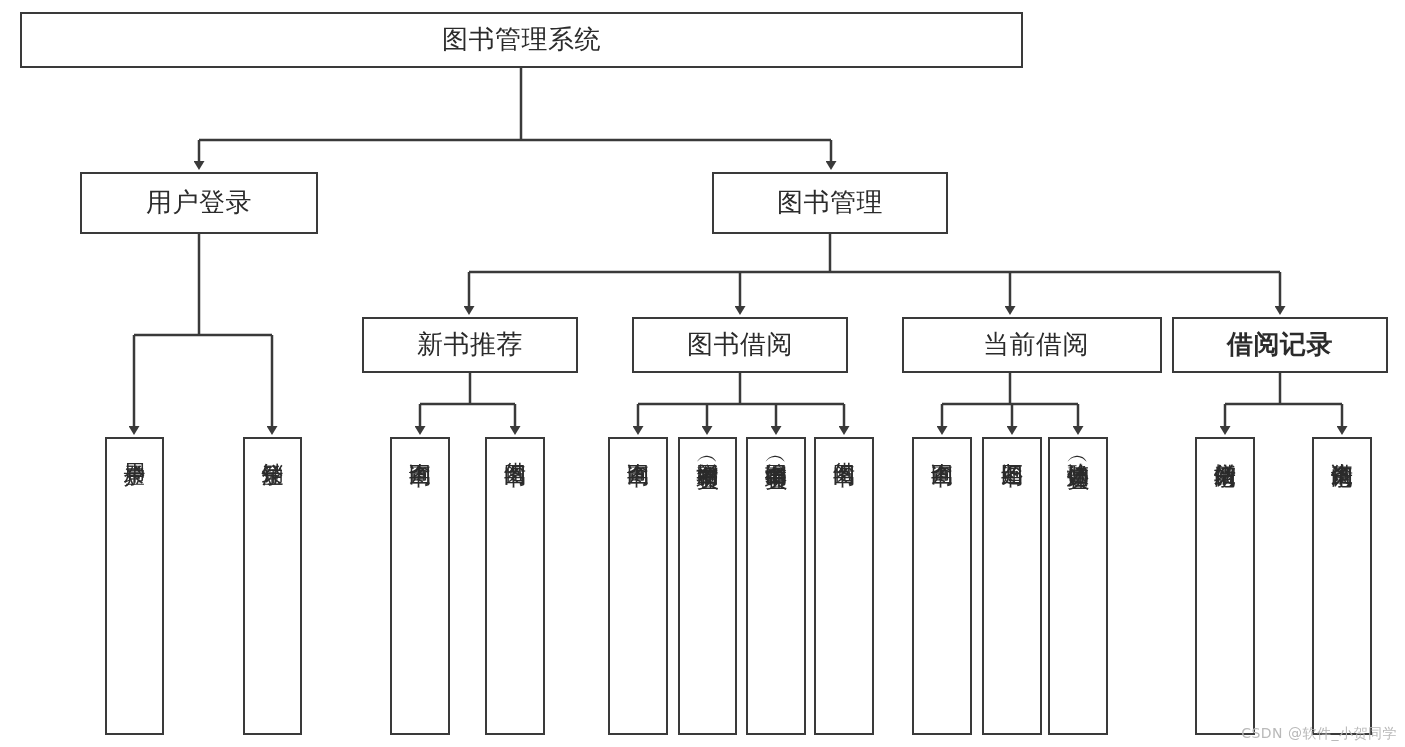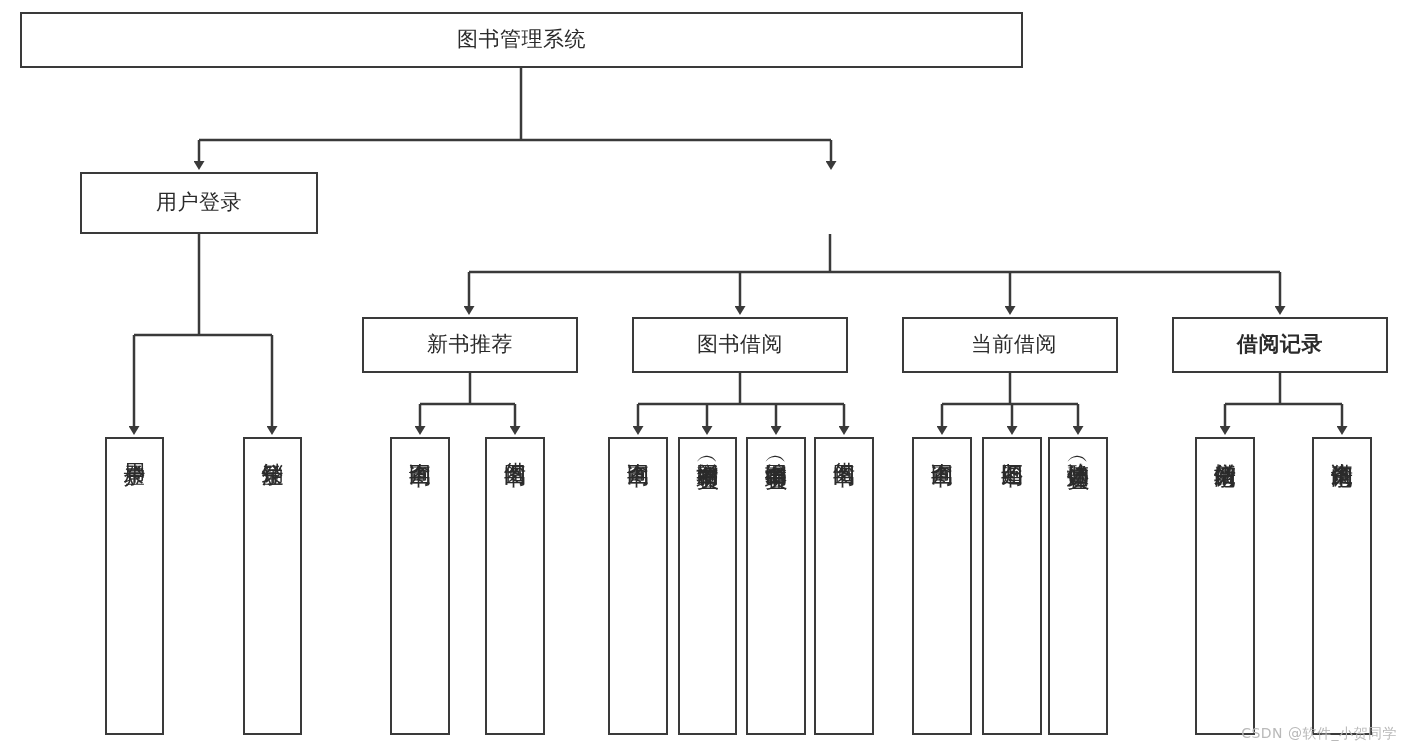--- a/index.html
+++ b/index.html
@@ -25,21 +25,21 @@
     position:absolute;
     box-sizing:border-box;
     border:2.5px solid #3a3a3a;
     background:#ffffff;
     display:flex;
     align-items:center;
     justify-content:center;
     z-index:2;
   }
   .node .lbl{
-    font-size:21px;
+    font-size:26px;
     line-height:1.12;
     color:#2b2b2b;
     letter-spacing:0.5px;
     white-space:nowrap;
   }
   
   .node.vert{
     align-items:flex-start;
     justify-content:center;
     padding-top:6px;
@@ -118,28 +118,31 @@
     </g>
   </svg>
 
   <div class="node" style="left: 20px; top: 12px; width: 1003px; height: 56px;">
     <span class="lbl">图书管理系统</span>
   </div>
 
   <div class="node" style="left: 80px; top: 172px; width: 238px; height: 62px;">
     <span class="lbl">用户登录</span>
   </div>
+  <div class="node" style="left: 712px; top: 172px; width: 236px; height: 62px;">
+    <span class="lbl">图书管理</span>
+  </div>
 
   <div class="node" style="left: 362px; top: 317px; width: 216px; height: 56px;">
     <span class="lbl">新书推荐</span>
   </div>
   <div class="node" style="left: 632px; top: 317px; width: 216px; height: 56px;">
     <span class="lbl">图书借阅</span>
   </div>
-  <div class="node" style="left: 902px; top: 317px; width: 216px; height: 56px; padding-left: 8px;">
+  <div class="node" style="left: 902px; top: 317px; width: 260px; height: 56px; padding-left: 8px;">
     <span class="lbl">当前借阅</span>
   </div>
   <div class="node" style="left: 1172px; top: 317px; width: 216px; height: 56px; font-weight: bold;">
     <span class="lbl">借阅记录</span>
   </div>
 
   <div class="node vert" style="left: 105px; top: 437px; width: 59px; height: 298px;">
     <span class="lbl">用户登录</span>
   </div>
   <div class="node vert" style="left: 243px; top: 437px; width: 59px; height: 298px;">

